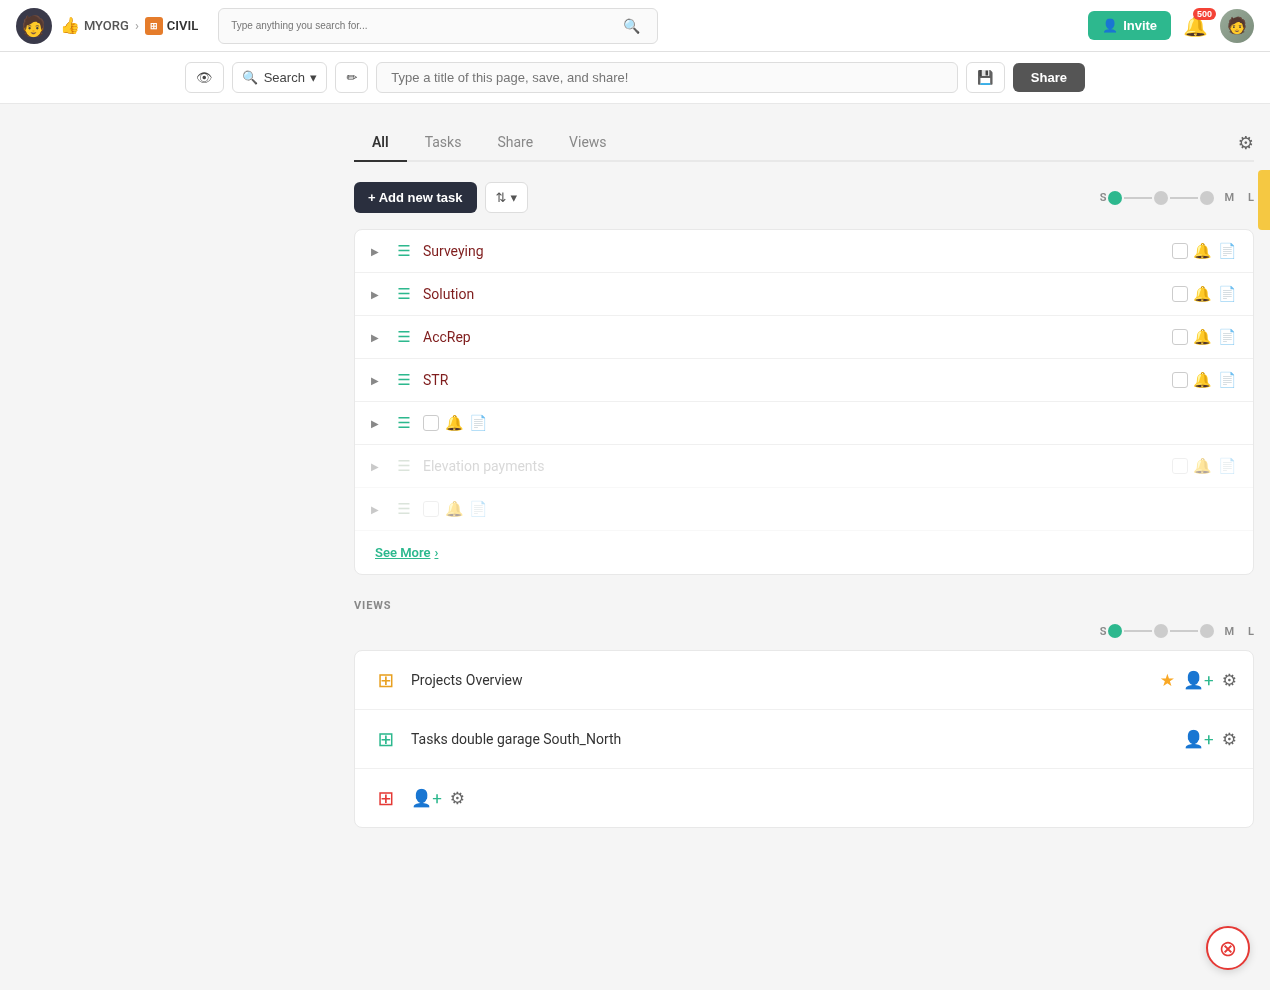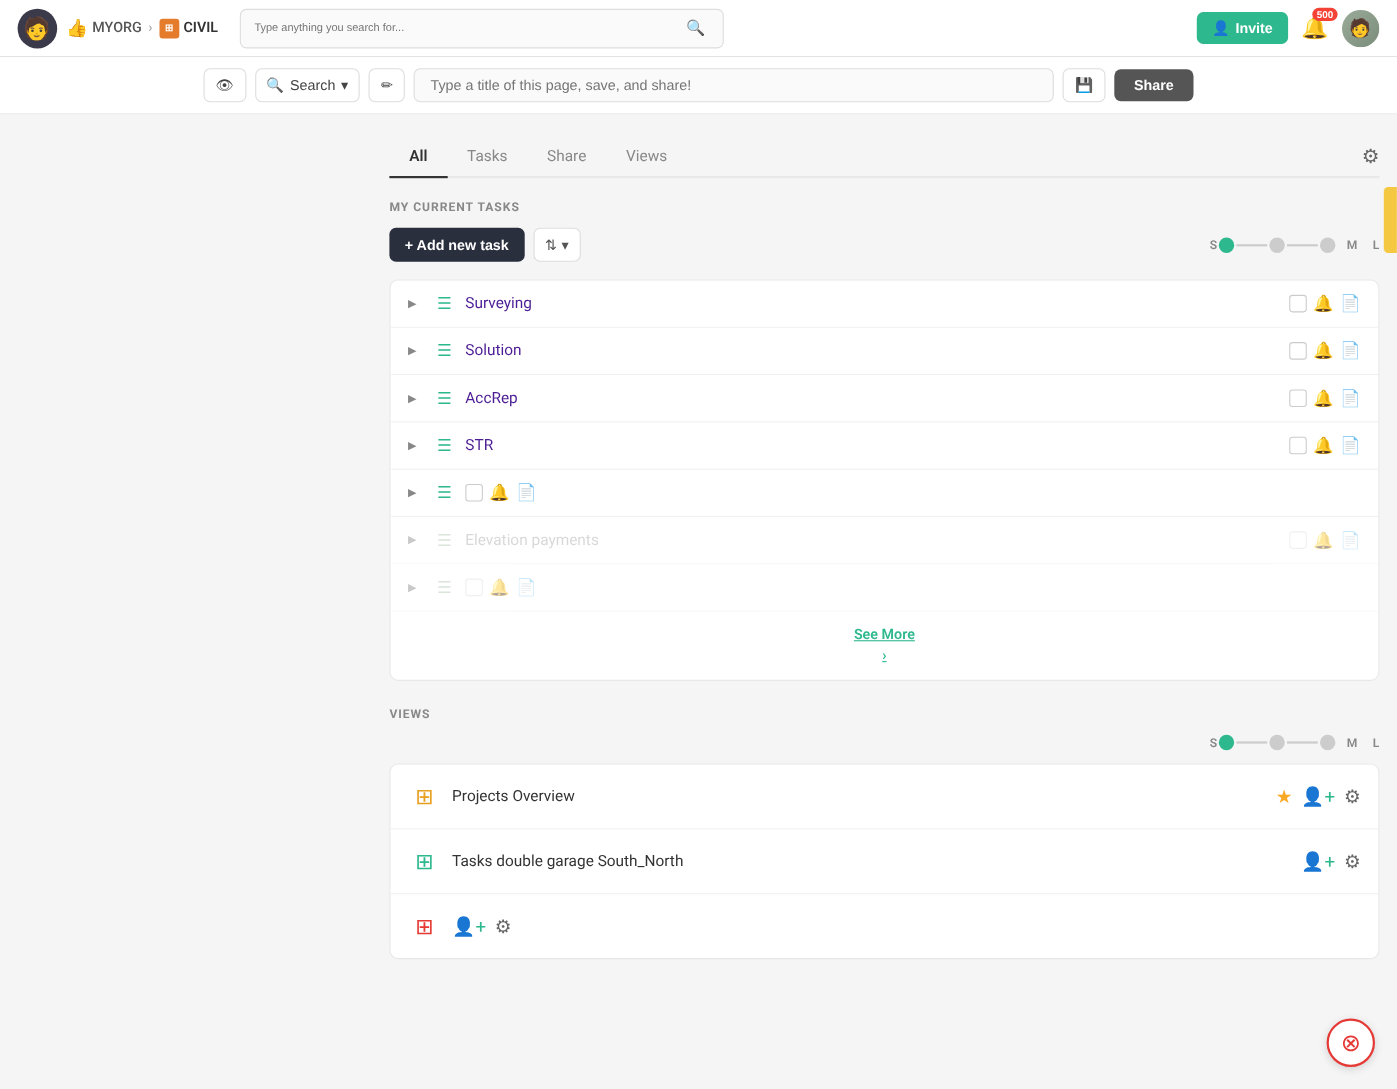--- a/index.html
+++ b/index.html
@@ -112,32 +112,32 @@
     }
     .task-row {
       display: flex; align-items: center; padding: 12px 16px;
       border-bottom: 1px solid #f0f0f0; gap: 8px;
     }
     .task-row:last-child { border-bottom: none; }
     .task-row.dimmed { opacity: 0.45; }
     .task-expand { cursor: pointer; color: #888; font-size: 10px; width: 14px; flex-shrink: 0; }
     .task-icon { color: #2db88e; font-size: 15px; flex-shrink: 0; width: 22px; text-align: center; }
     .task-icon.dim { color: #b0c4b0; }
-    .task-name { flex: 1; font-size: 14px; color: #4c1d95; }
+    .task-name { flex: 1; font-size: 14px; color: #7f1d1d; }
     .task-name.dim { color: #aaa; }
     .task-actions { display: flex; align-items: center; gap: 6px; }
     .task-checkbox { width: 16px; height: 16px; border: 1px solid #ccc; border-radius: 3px; cursor: pointer; flex-shrink: 0; }
     .task-pin { color: #e8a020; font-size: 15px; cursor: pointer; }
     .task-pin.dim { color: #ddd; }
     .task-doc { color: #2db88e; font-size: 15px; cursor: pointer; }
     .task-doc.dim { color: #ddd; }
 
     
     .see-more { padding: 14px 20px; }
-    .see-more a { color: #2db88e; font-size: 13px; font-weight: 600; text-decoration: underline; cursor: pointer; display: flex; align-items: center; gap: 4px; flex-direction: column; }
+    .see-more a { color: #2db88e; font-size: 13px; font-weight: 600; text-decoration: underline; cursor: pointer; display: flex; align-items: center; gap: 4px; }
 
     
     .views-section { margin-top: 24px; }
     .views-card {
       background: #fff; border: 1px solid #e8e8e8; border-radius: 8px;
       overflow: hidden; margin-top: 12px;
     }
     .view-row {
       display: flex; align-items: center; padding: 14px 16px;
       border-bottom: 1px solid #f0f0f0; gap: 10px;
@@ -242,21 +242,20 @@
       </div>
       <div class="tab">
         <span>Views</span>
       </div>
       <div class="tab-settings">
         <span>⚙</span>
       </div>
     </div>
 
     <div>
-      <div class="section-label">MY CURRENT TASKS</div>
 
       <div class="task-controls">
         <button class="add-task-btn">
           <span>+ Add new task</span>
         </button>
         <button class="sort-btn">
           <span>⇅</span>
           <span>▾</span>
         </button>
         <div class="size-control" style="display: flex; align-items: center; gap: 2px;">

